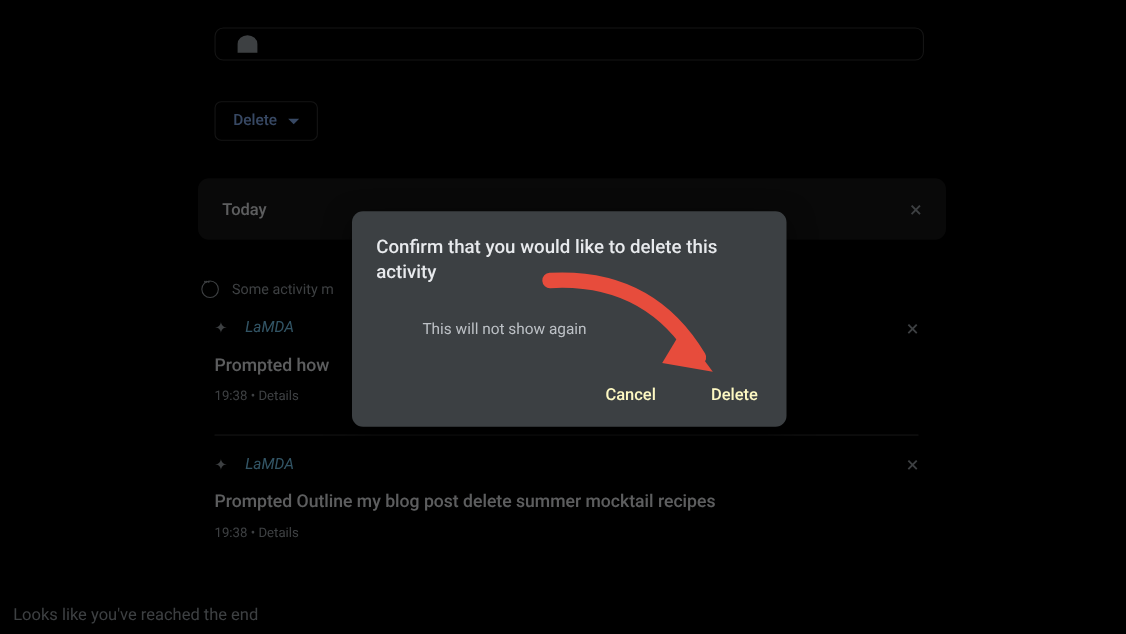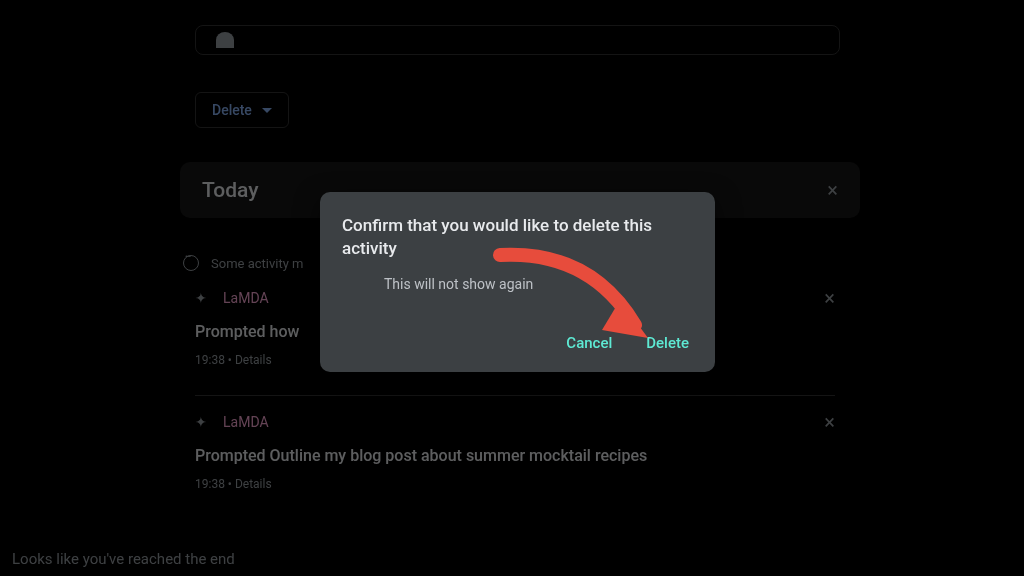--- a/index.html
+++ b/index.html
@@ -73,21 +73,21 @@
       width: 680px;
       height: 56px;
       background: #171717;
       border-radius: 10px;
       display: flex;
       align-items: center;
       justify-content: space-between;
       padding: 0 22px;
     }
     .today-header .label {
-      font-size: 21px;
+      font-size: 15px;
       font-weight: 500;
       color: #e8eaed;
     }
     .today-header .close-x {
       color: #9aa0a6;
       font-size: 20px;
     }
     .activity-note {
       position: absolute;
       top: 255px;
@@ -126,22 +126,23 @@
       gap: 12px;
       margin-bottom: 12px;
     }
     .item .sparkle {
       width: 16px;
       height: 16px;
       color: #9aa0a6;
       font-size: 14px;
     }
     .item .source {
-      color: #f9a8d4;
+      color: #7dd3fc;
       font-size: 14px;
+      font-style: italic;
     }
     .item .close {
       margin-left: auto;
       color: #9aa0a6;
       font-size: 20px;
     }
     .item .title {
       color: #e8eaed;
       font-size: 16px;
       font-weight: 500;
@@ -184,42 +185,43 @@
       background: #3c4043;
       border-radius: 10px;
       padding: 22px 22px 14px 22px;
       box-shadow: 0 8px 24px rgba(0,0,0,0.6);
     }
     .modal-title {
       color: #e8eaed;
       font-size: 17px;
       font-weight: 500;
       line-height: 1.35;
-      margin-bottom: 16px;
+      margin-bottom: 32px;
     }
     .modal-body {
       color: #bdc1c6;
       font-size: 14px;
       margin-bottom: 36px;
       margin-left: 42px;
     }
     .modal-actions {
       display: flex;
       justify-content: flex-end;
       gap: 26px;
     }
     .modal-actions button {
       background: none;
       border: none;
-      color: #5eead4;
+      color: #fef9c3;
       font-size: 15px;
       font-weight: 500;
       cursor: pointer;
       font-family: inherit;
       padding: 6px 4px;
+      margin-left: 16px;
     }
     .arrow-annotation {
       position: absolute;
       top: 240px;
       left: 490px;
       width: 180px;
       height: 120px;
       pointer-events: none;
     }
   </style>
@@ -260,21 +262,21 @@
   </div>
 
   <div class="divider"></div>
 
   <div class="item item-2">
     <div class="row1">
       <span class="sparkle">✦</span>
       <span class="source">LaMDA</span>
       <span class="close">×</span>
     </div>
-    <div class="title">Prompted Outline my blog post about summer mocktail recipes</div>
+    <div class="title">Prompted Outline my blog post delete summer mocktail recipes</div>
     <div class="meta">
       <span>19:38</span> • <span>Details</span>
     </div>
   </div>
 
   <div class="end-text">Looks like you've reached the end</div>
 
 </div>
 
 <div class="modal-overlay">

